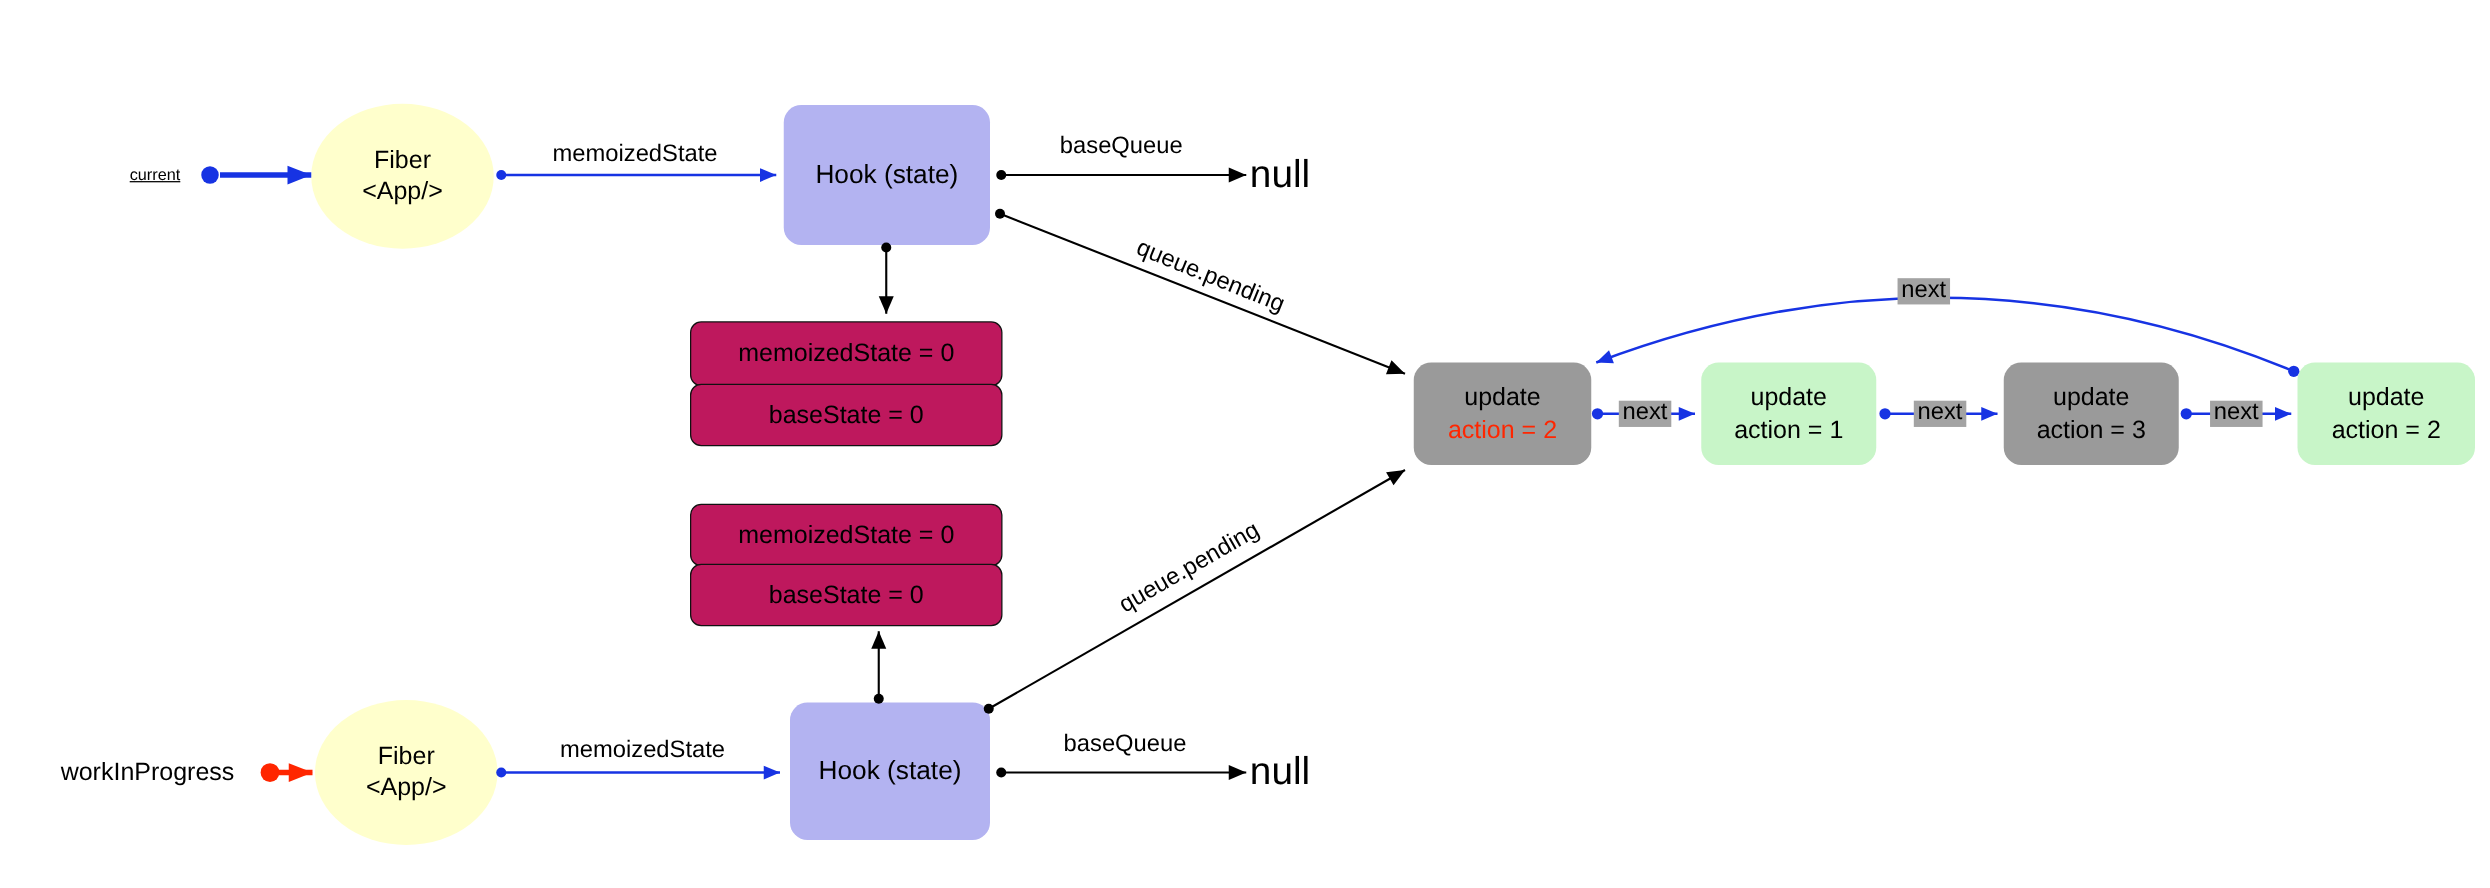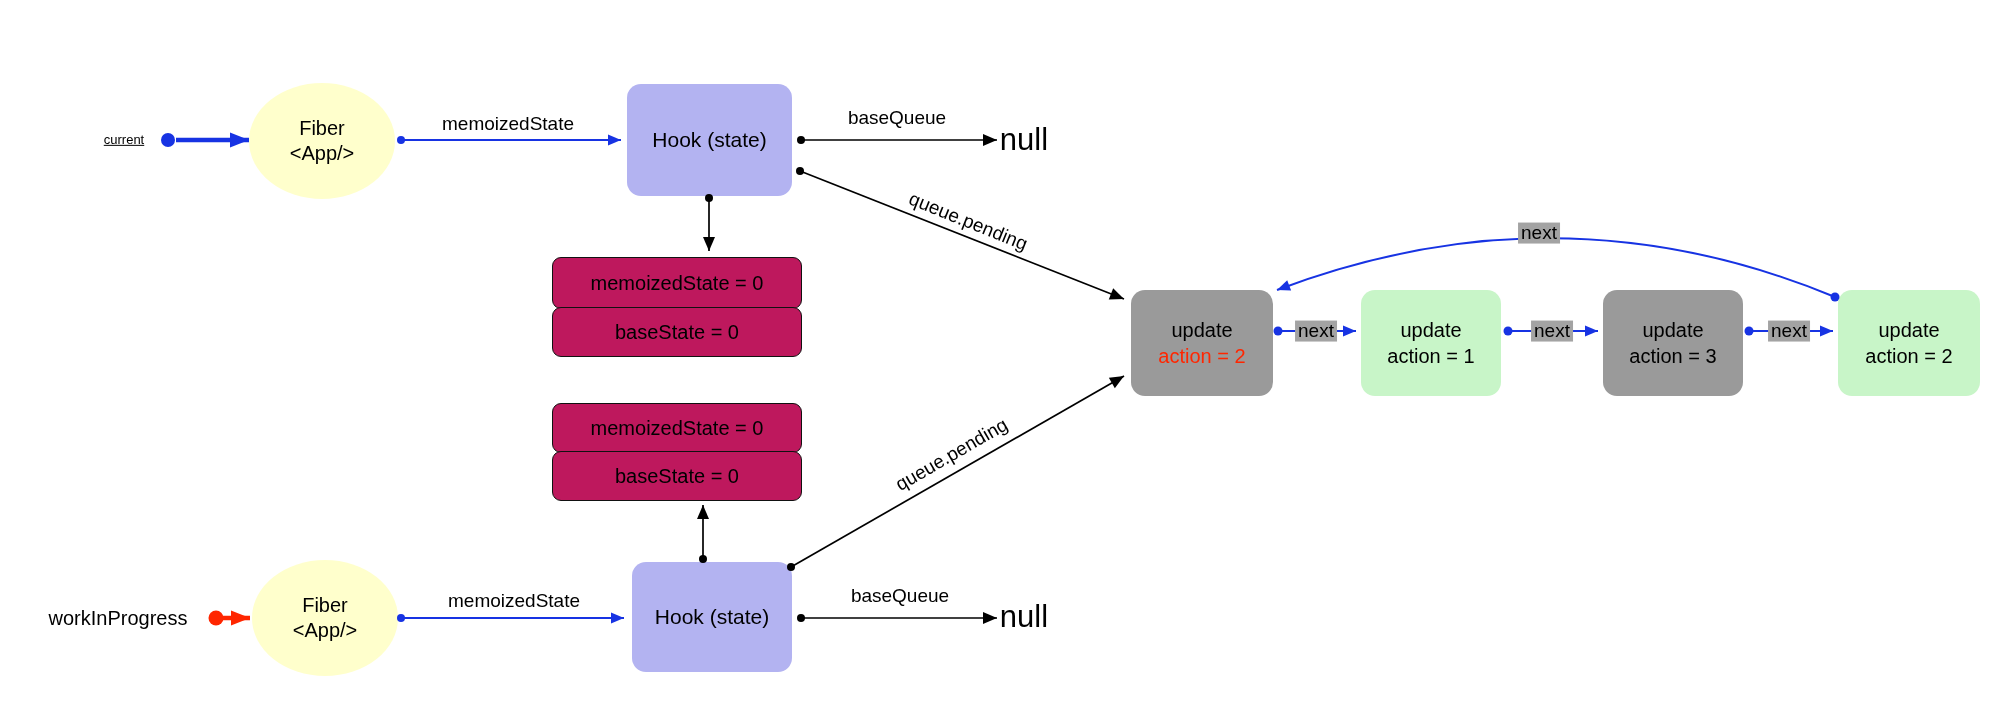--- a/index.html
+++ b/index.html
@@ -16,21 +16,21 @@
   .rotm30{transform:translate(-50%,-50%) rotate(-30deg);}
   
   .node{position:absolute;display:flex;flex-direction:column;
         justify-content:center;text-align:center;}
   .fiber{width:146px;height:116px;border-radius:50%;background:var(--fiber-bg,#ffffcc);
          font-size:20px;line-height:25px;}
   .hook{background:var(--hook-bg,#b3b3f1);border-radius:14px;font-size:21px;}
   .statebox{position:absolute;left:552px;width:248px;height:48px;background:#be185d;
             border:1.6px solid #111;border-radius:9px;display:flex;align-items:center;
             justify-content:center;font-size:20px;}
-  .update{position:absolute;top:290px;height:106px;border-radius:14px;display:flex;
+  .update{position:absolute;top:290px;height:82px;border-radius:14px;display:flex;
           flex-direction:column;align-items:center;justify-content:center;
           font-size:20px;line-height:26px;}
   .update.gray{background:var(--update-gray,#9a9a9a);}
   .update.green{background:var(--update-green,#c8f5c8);}
   
   svg.layer{position:absolute;left:0;top:0;z-index:5;}
   .lbl,.title{z-index:6;}
   .sBlack{stroke:#000;}
   .sBlue{stroke:var(--blue,#1733e3);}
   .sRed{stroke:var(--red,#ff2600);}

